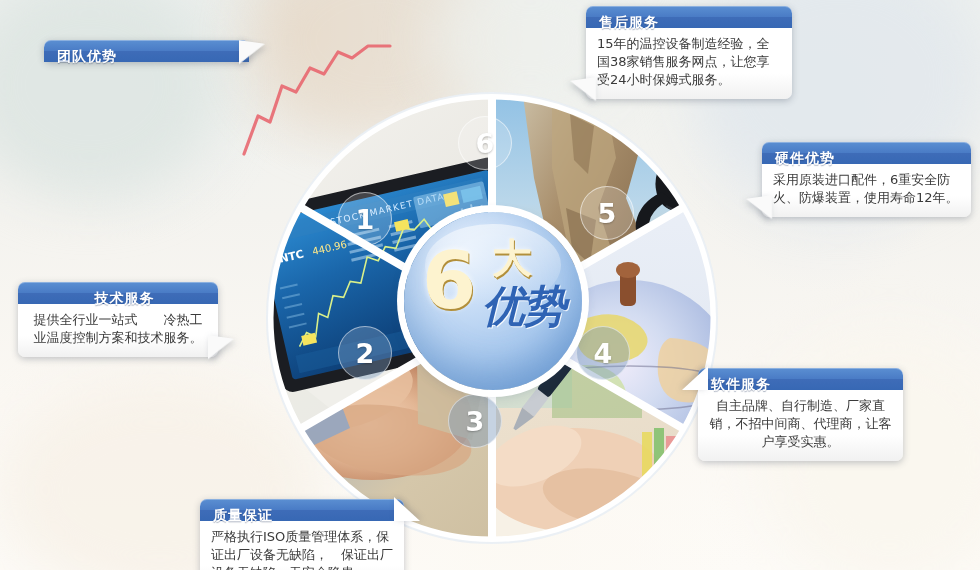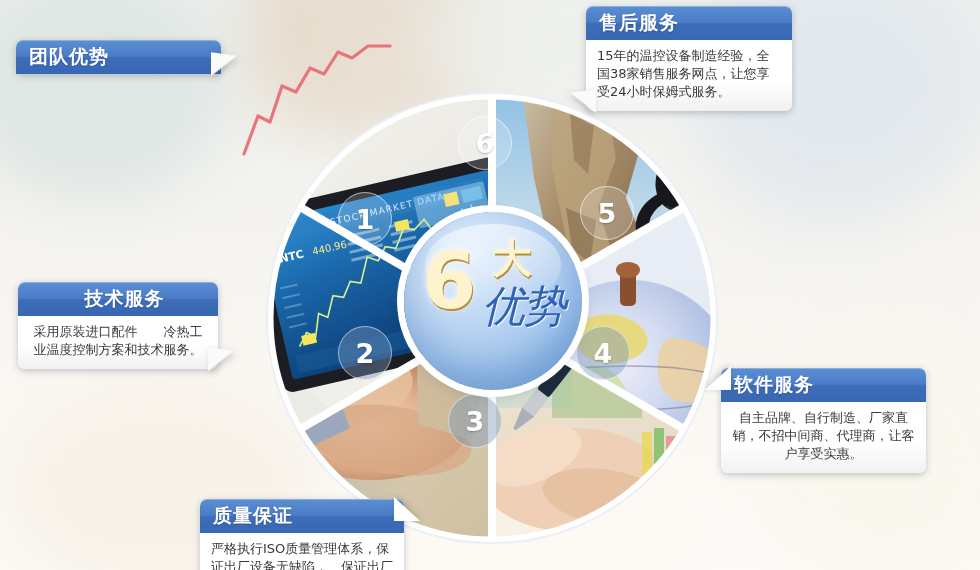--- a/index.html
+++ b/index.html
@@ -49,35 +49,35 @@
       radial-gradient(circle at 34% 24%, #e2eefc 0%, #c8ddf6 28%, #a9c9ee 58%, #86b0e2 84%, #6fa0da 100%);
     box-shadow:0 0 0 7px #ffffff, 0 4px 14px rgba(40,70,110,.3), inset 0 -18px 34px rgba(70,120,180,.35);
   }
   #center .gloss{position:absolute;left:12%;top:7%;width:76%;height:46%;border-radius:50%;
     background:linear-gradient(180deg,rgba(255,255,255,.55),rgba(255,255,255,0));}
   .c6{position:absolute;left:18px;top:30px;font-size:78px;line-height:78px;font-weight:700;
       color:#fdf3cf;text-shadow:1px 2px 0 #b28f3a, 0 0 6px rgba(255,255,255,.8);
       font-family:"DejaVu Sans","Liberation Sans",sans-serif;}
   .cda{position:absolute;left:88px;top:26px;font-size:40px;line-height:40px;font-weight:700;
       color:#fdf3cf;text-shadow:1px 2px 0 #b28f3a,0 0 5px rgba(255,255,255,.75);}
-  .cys{position:absolute;left:78px;top:72px;font-size:43px;line-height:44px;font-weight:400;
+  .cys{position:absolute;left:78px;top:72px;font-size:43px;line-height:44px;font-weight:700;
       color:#2f63b4;font-style:italic;letter-spacing:-2px;
       text-shadow:1px 1px 0 rgba(255,255,255,.85);
       font-family:"DejaVu Serif","Liberation Serif",serif;}
 
   
   .callout{position:absolute;width:200px;
     background:linear-gradient(180deg,#ffffff 0%,#ffffff 72%,#f1f1f1 100%);
     border-radius:7px;
     box-shadow:0 2px 7px rgba(60,70,90,.30);
     overflow:visible;z-index:6;}
   .callout .hd{
-    height:34px;border-radius:7px 7px 0 0;
+    height:22px;border-radius:7px 7px 0 0;
     background:linear-gradient(180deg,#5b8fd2 0%,#4a7cc6 48%,#3e6cb8 52%,#3768b4 100%);
-    color:#ffffff;font-size:19px;font-weight:700;line-height:33px;padding-left:13px;
+    color:#ffffff;font-size:14px;font-weight:700;line-height:33px;padding-left:13px;
     letter-spacing:1px;
     text-shadow:0 1px 1px rgba(20,40,80,.35);
     box-shadow:inset 0 1px 0 rgba(255,255,255,.3);}
   .callout .bd{padding:7px 11px 10px 11px;color:#3a3a3a;font-size:13px;line-height:18px;}
   .callout .bd.ctr{text-align:center;}
 
   
   .tail{position:absolute;width:0;height:0;}
   .tail-br{right:-16px;bottom:-4px;
     border-left:26px solid #fafafa;border-bottom:24px solid transparent;
@@ -88,24 +88,24 @@
     filter:drop-shadow(-2px 2px 3px rgba(60,70,90,.25));
     transform:skewY(-8deg);}
   .tail-tl{left:-16px;top:-2px;
     border-right:26px solid #ffffff;border-top:24px solid transparent;
     filter:drop-shadow(-2px -1px 3px rgba(60,70,90,.22));}
   .tail-tr{right:-16px;top:-2px;
     border-left:26px solid #ffffff;border-top:24px solid transparent;
     filter:drop-shadow(2px -1px 3px rgba(60,70,90,.22));}
 
   
-  #co-team {left:16px;  top:40px;  width:205px;font-family:Liberation Serif, serif;}
+  #co-team {left:44px;  top:40px;  width:205px;font-family:Liberation Serif, serif;}
   #co-after{left:586px; top:6px;   width:206px;}
   #co-hard {left:762px; top:142px; width:209px;}
-  #co-soft {left:698px; top:368px; width:205px;margin-left:23px;}
+  #co-soft {left:698px; top:368px; width:205px;}
   #co-qual {left:200px; top:466px; width:204px;margin-top:33px;}
   #co-tech {left:18px;  top:282px; width:200px;text-align:center;}
 </style>
 </head>
 <body>
 
 <div id="stage" data-name="infographic-canvas">
 
   <div class="bg" data-name="blurred-office-background">
     <div class="bg-blob b1" data-name="background-blob"></div>
@@ -398,32 +398,37 @@
     <div class="hd" data-name="callout-title">团队优势</div>
     <div class="tail tail-br" data-name="callout-tail"></div>
   </div>
 
   <div class="callout" id="co-after" data-name="callout-after-sales-service">
     <div class="hd" data-name="callout-title">售后服务</div>
     <div class="bd" data-name="callout-body">15年的温控设备制造经验，全国38家销售服务网点，让您享受24小时保姆式服务。</div>
     <div class="tail tail-bl" data-name="callout-tail"></div>
   </div>
 
+  <div class="callout" id="co-hard" data-name="callout-hardware-advantage">
+    <div class="hd" data-name="callout-title">硬件优势</div>
+    <div class="bd" data-name="callout-body">采用原装进口配件，6重安全防火、防爆装置，使用寿命12年。</div>
+    <div class="tail tail-bl" data-name="callout-tail"></div>
+  </div>
 
   <div class="callout" id="co-soft" data-name="callout-software-service">
     <div class="hd" data-name="callout-title">软件服务</div>
     <div class="bd ctr" data-name="callout-body">自主品牌、自行制造、厂家直销，不招中间商、代理商，让客户享受实惠。</div>
     <div class="tail tail-tl" data-name="callout-tail"></div>
   </div>
 
   <div class="callout" id="co-qual" data-name="callout-quality-guarantee">
     <div class="hd" data-name="callout-title">质量保证</div>
     <div class="bd" data-name="callout-body">严格执行ISO质量管理体系，保证出厂设备无缺陷，　保证出厂设备无缺陷、无安全隐患。</div>
     <div class="tail tail-tr" data-name="callout-tail"></div>
   </div>
 
   <div class="callout" id="co-tech" data-name="callout-technical-service">
     <div class="hd" data-name="callout-title">技术服务</div>
-    <div class="bd" data-name="callout-body">采用原装进口配件　　冷热工业温度控制方案和技术服务。</div>
+    <div class="bd" data-name="callout-body">提供全行业一站式　　冷热工业温度控制方案和技术服务。</div>
     <div class="tail tail-br" data-name="callout-tail"></div>
   </div>
 
 </div>
 
 </body></html>

